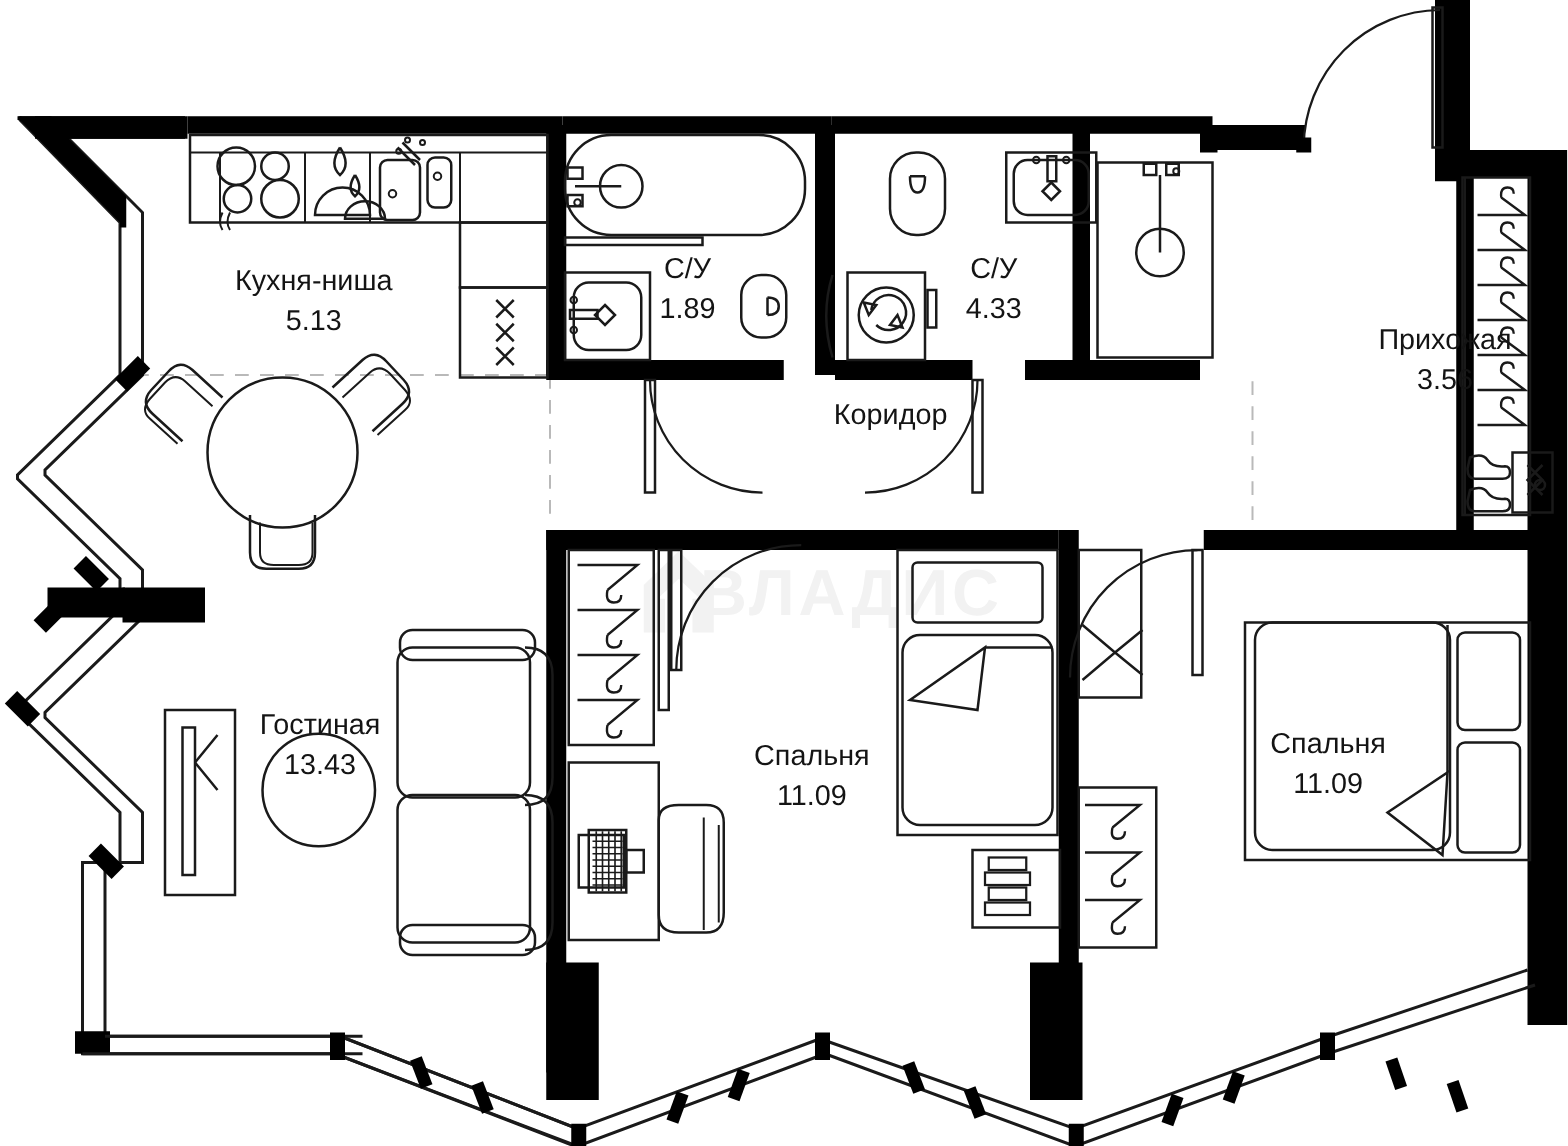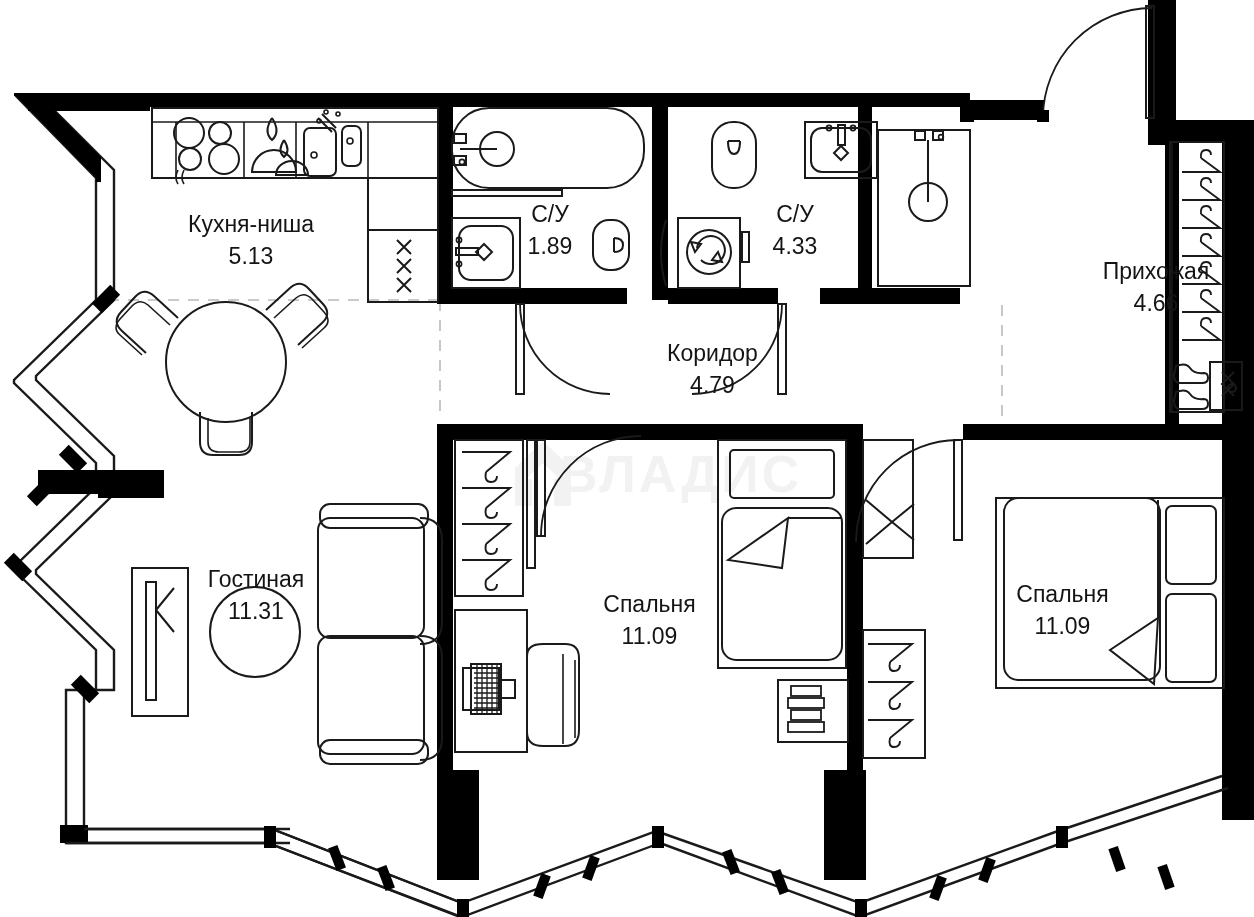--- a/index.html
+++ b/index.html
@@ -482,31 +482,30 @@
     <span class="rl-area">1.89</span>
   </div>
 
   <div class="room-label" style="left:750px; top:198px; width:90px;">
     <span class="rl-name">С/У</span>
     <span class="rl-area">4.33</span>
   </div>
 
   <div class="room-label" style="left:1081px; top:255px; width:150px;">
     <span class="rl-name">Прихожая</span>
-    <span class="rl-area">4.66</span>
-  </div>
-
-  <div class="room-label" style="left:640px; top:337px; width:145px;">
+    <span class="rl-area">3.56</span>
+  </div>
+
+  <div class="room-label" style="left:640px; top:315px; width:145px;">
     <span class="rl-name">Коридор</span>
-    <span class="rl-area">4.79</span>
   </div>
 
   <div class="room-label" style="left:172px; top:515px; width:168px;margin-top:48px;">
     <span class="rl-name">Гостиная</span>
-    <span class="rl-area">11.31</span>
+    <span class="rl-area">13.43</span>
   </div>
 
   <div class="room-label" style="left:572px; top:588px; width:155px;">
     <span class="rl-name">Спальня</span>
     <span class="rl-area">11.09</span>
   </div>
 
   <div class="room-label" style="left:985px; top:578px; width:155px;">
     <span class="rl-name">Спальня</span>
     <span class="rl-area">11.09</span>

